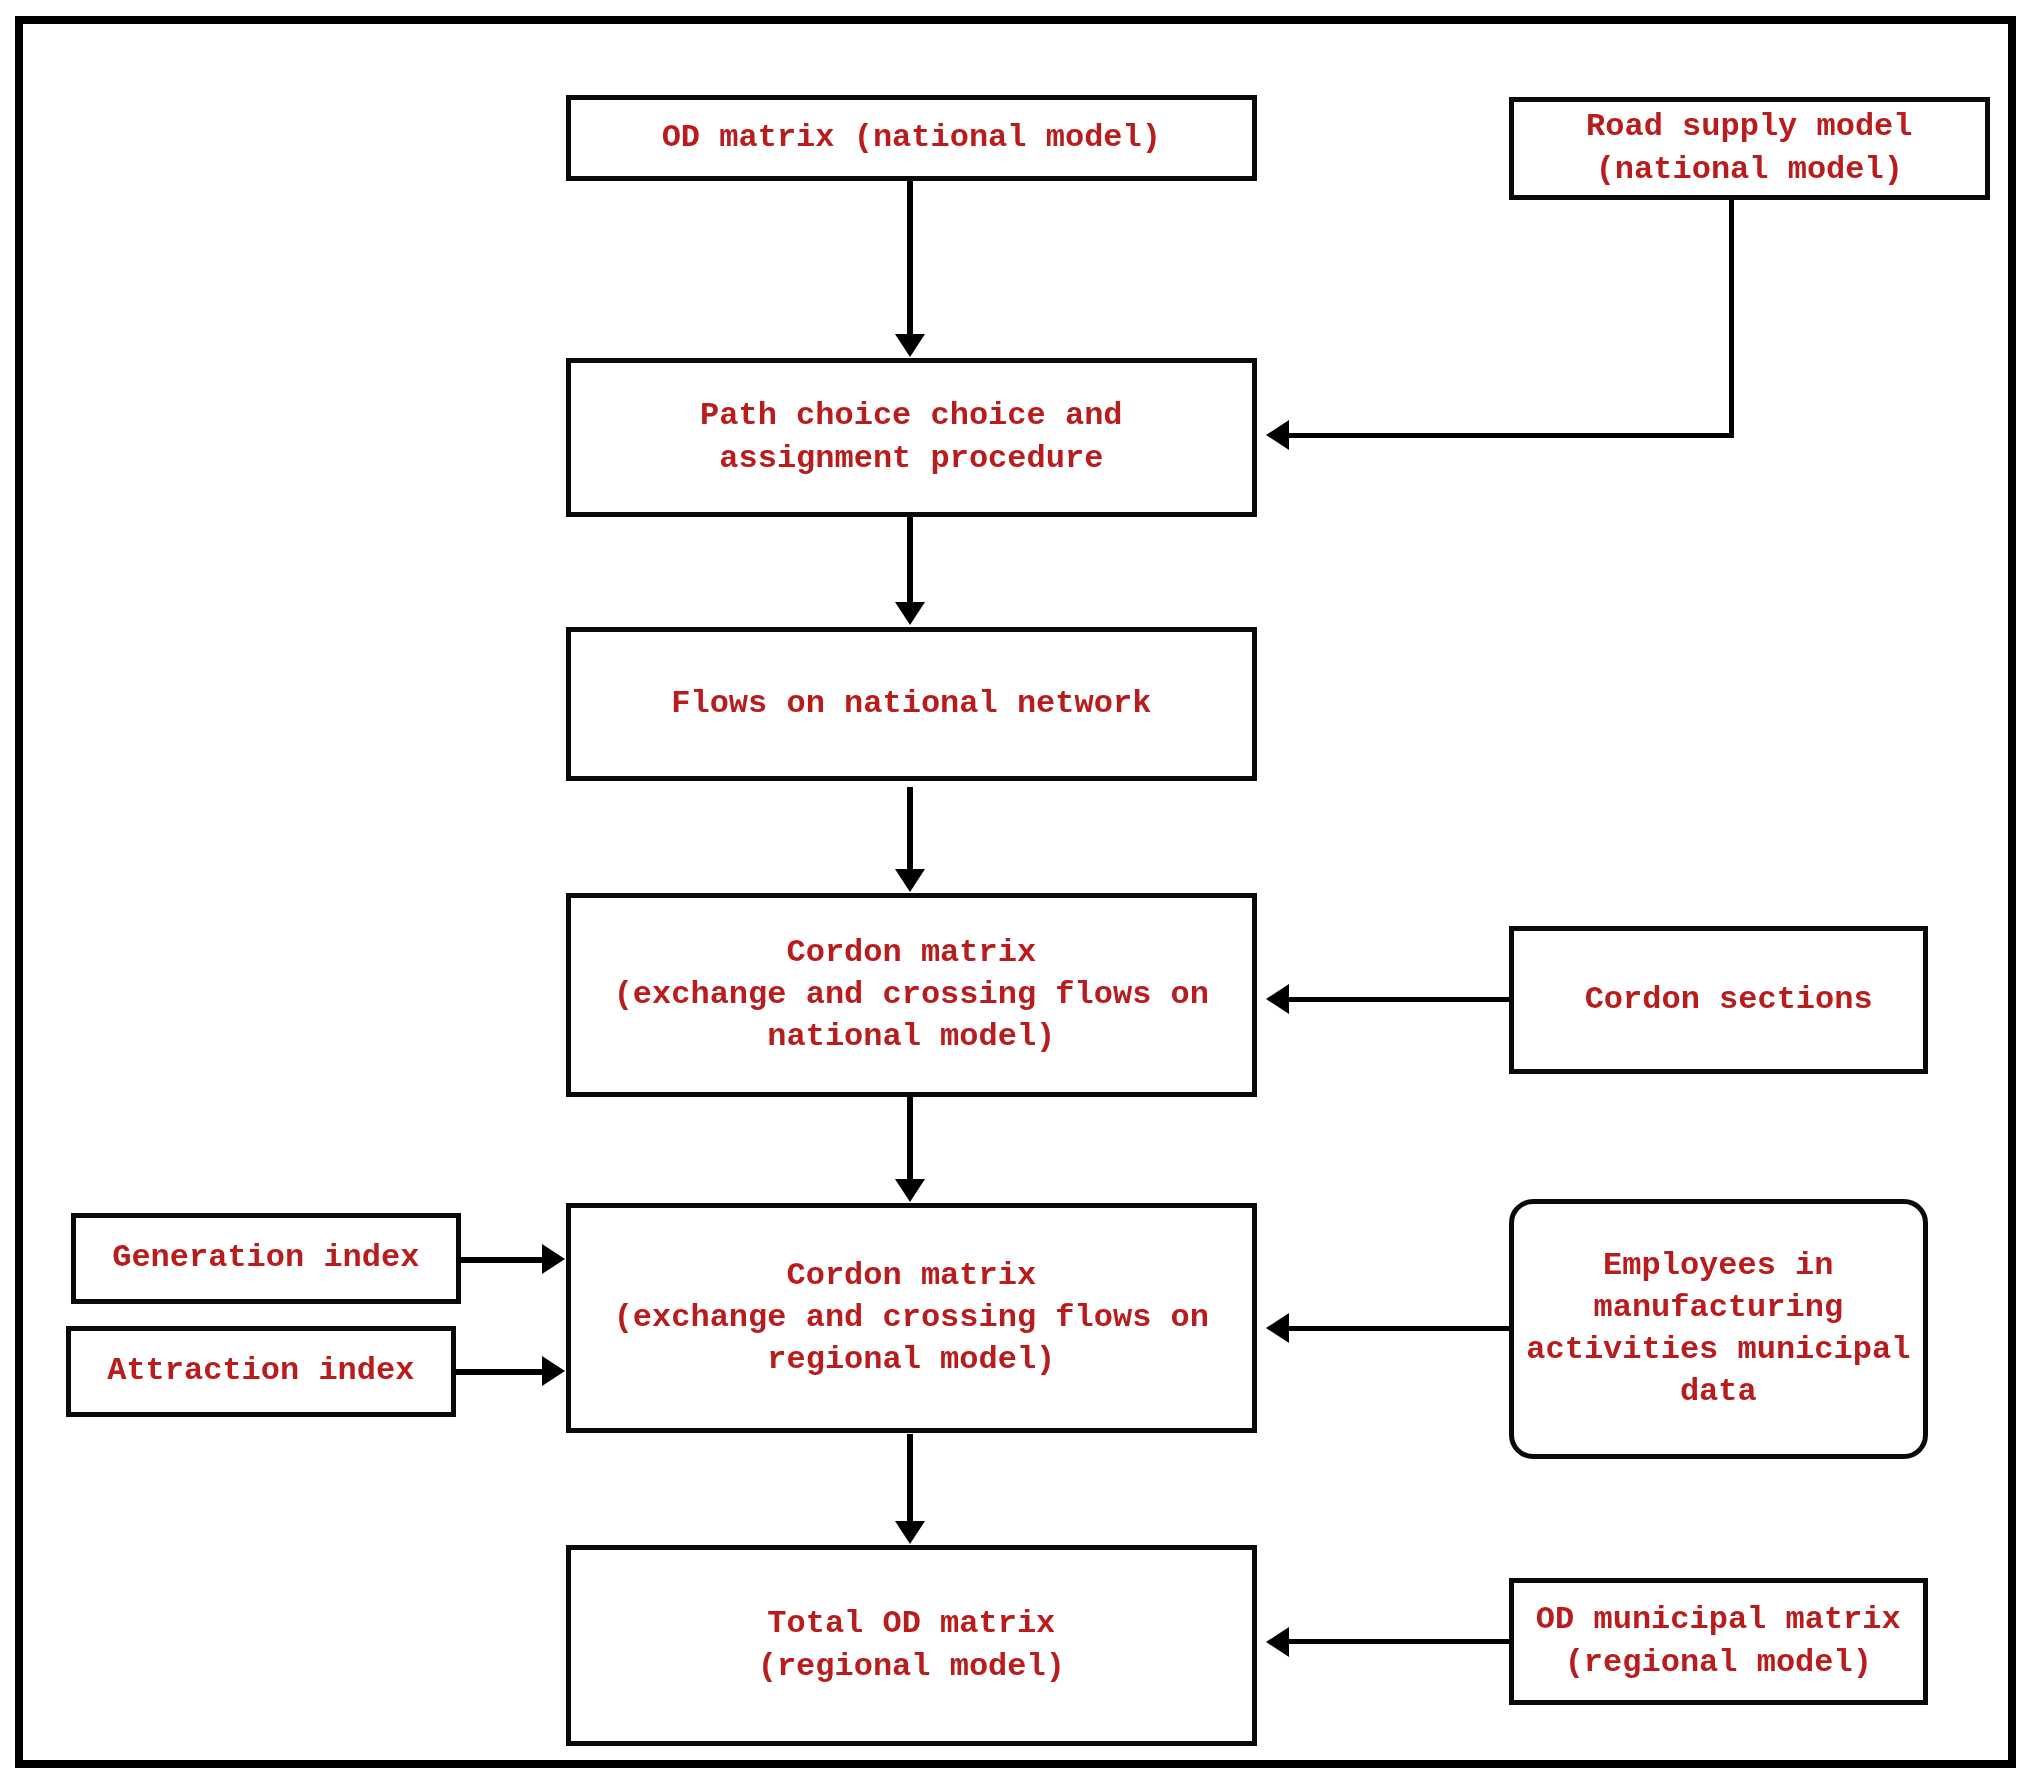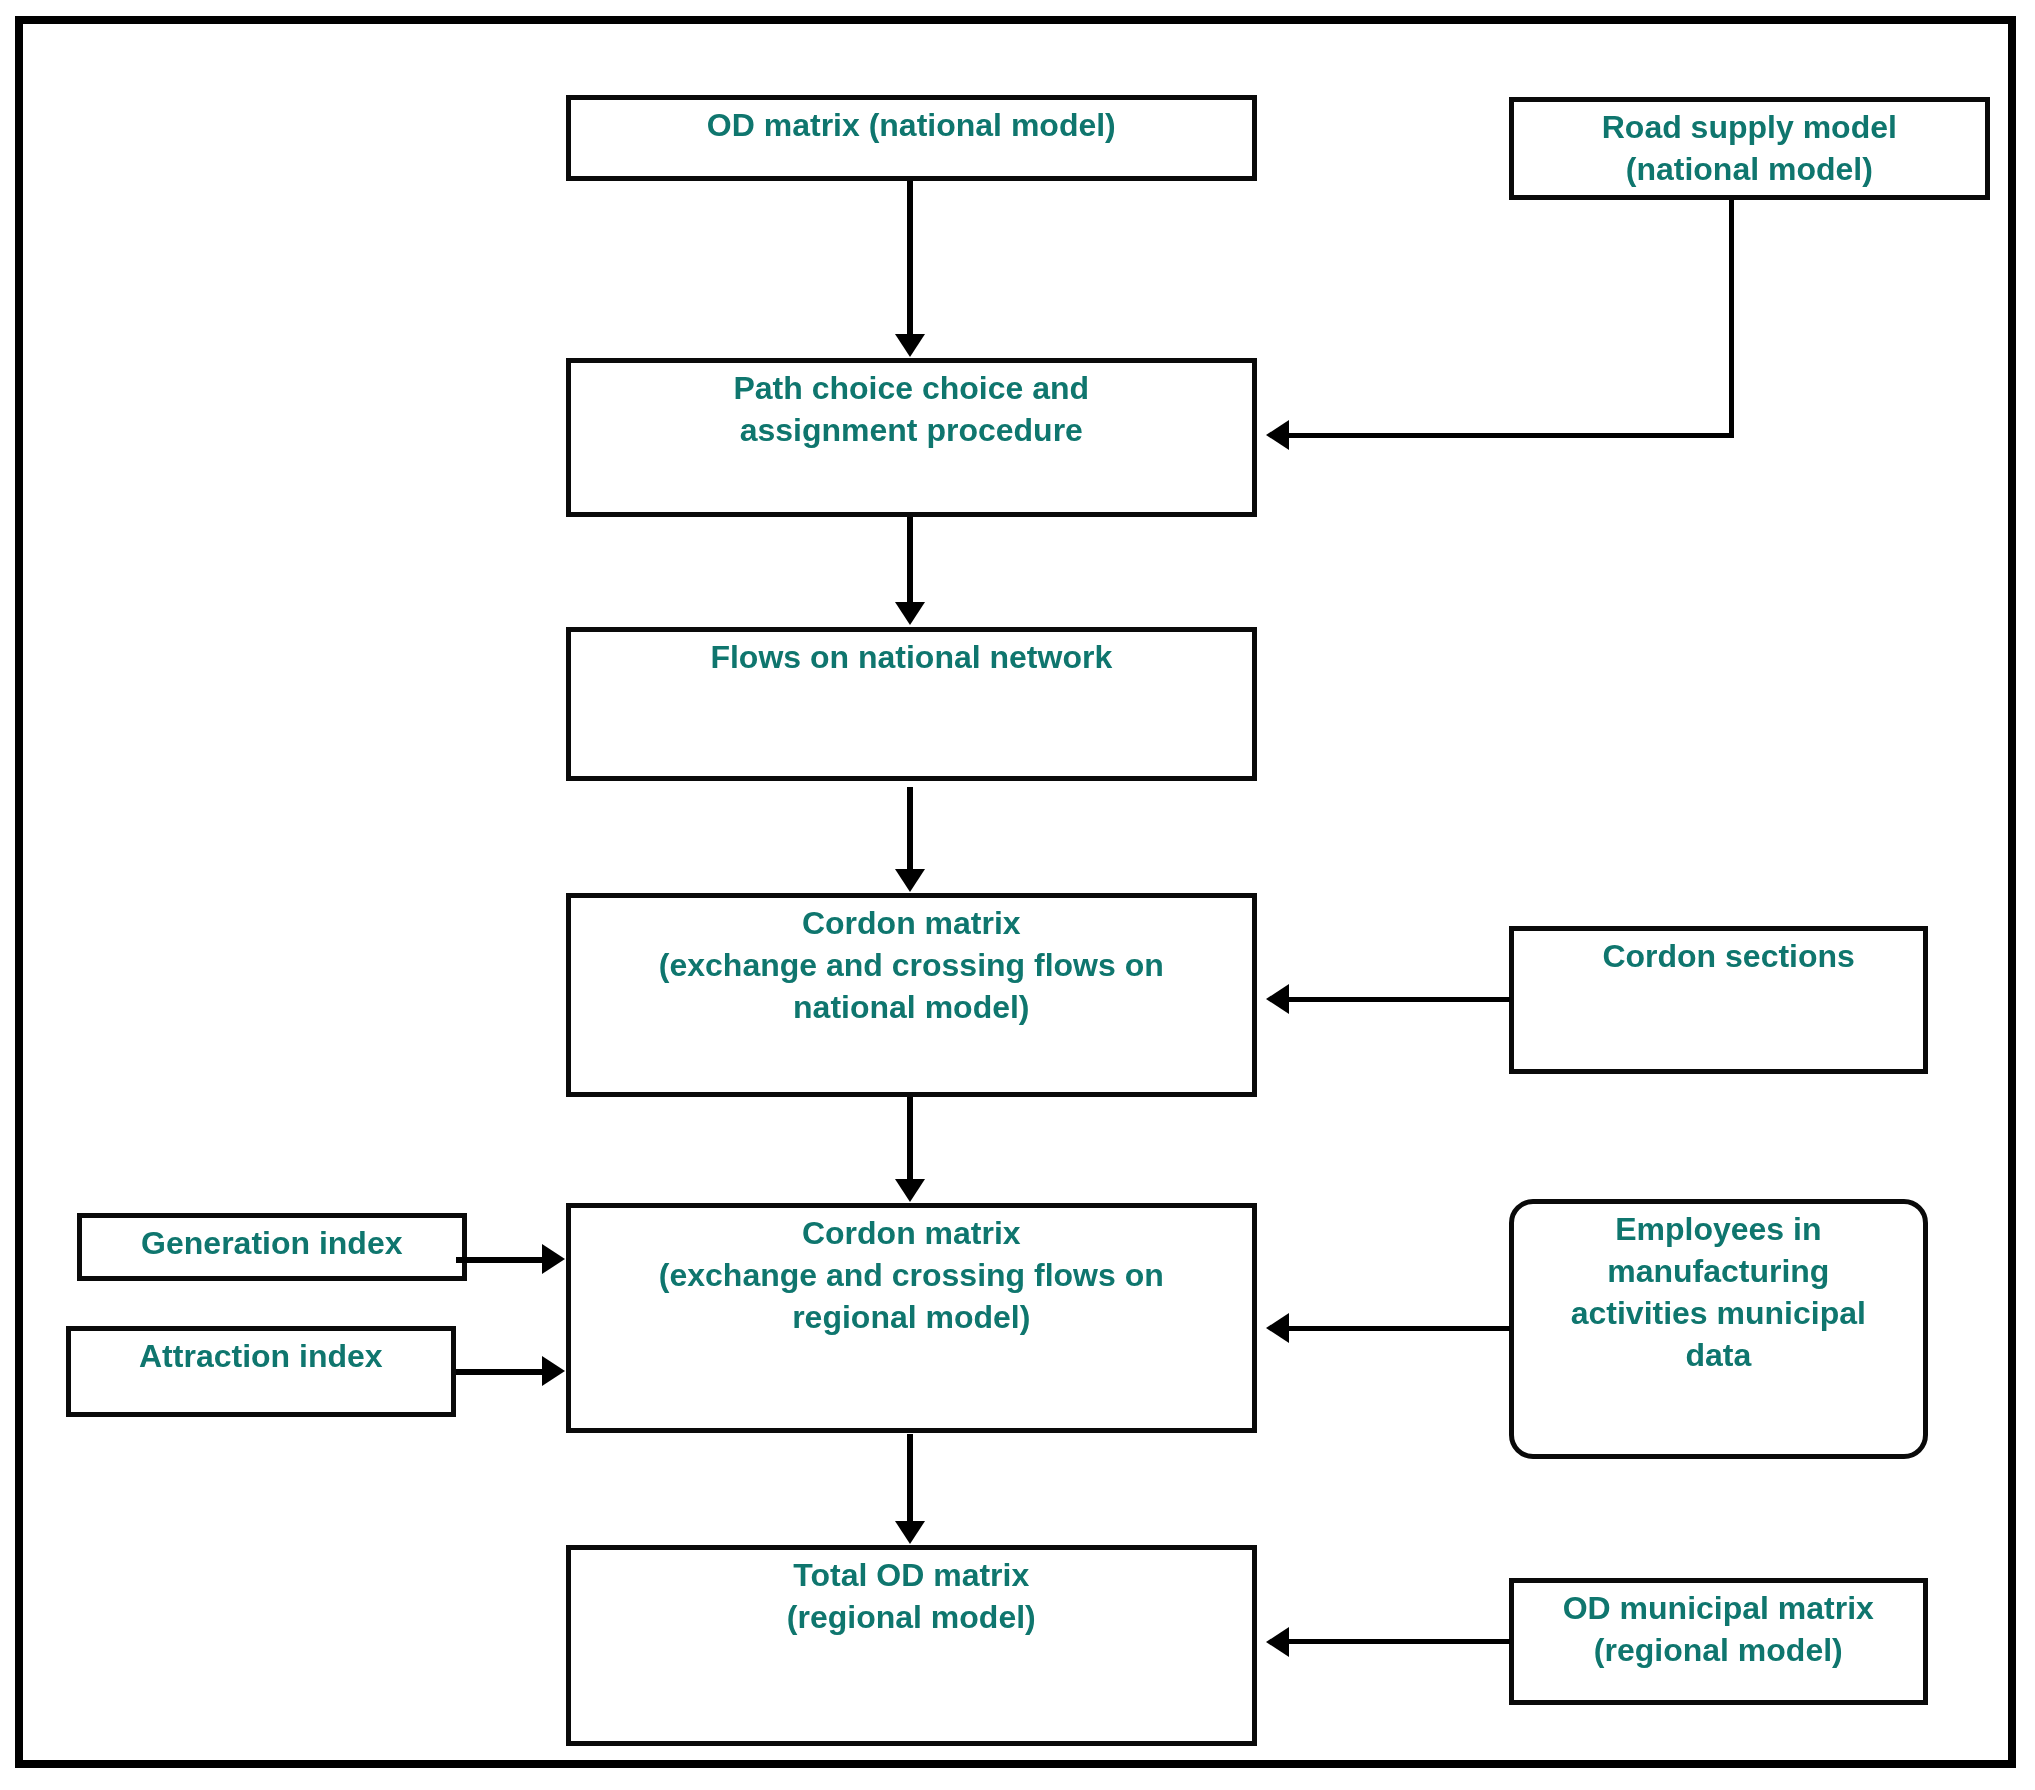--- a/index.html
+++ b/index.html
@@ -24,27 +24,28 @@
     border: 8.3px solid #000000;
     box-sizing: border-box;
     background: #ffffff;
   }
   .node {
     position: absolute;
     border: 5.3px solid #0a0a0a;
     background: #ffffff;
     box-sizing: border-box;
     display: flex;
+    align-items: center;
     justify-content: center;
     text-align: center;
     font-weight: bold;
-    color: #0f766e;
+    color: #b91c1c;
     line-height: 1.32;
     padding: 3.5px 8.3px;
-    font-family: Liberation Sans, sans-serif;
+    font-family: Liberation Mono, monospace;
   }
   .node .txt {
     display: block;
     white-space: pre-line;
   }
   .s54 { font-size: 32px; }
 
   
   .vline, .hline {
     position: absolute;
@@ -99,21 +100,21 @@
     <div class="node s54" style="left:543px; top:869px; width:691px; height:204px;">
       <span class="txt">Cordon matrix
 (exchange and crossing flows on
 national model)</span>
     </div>
 
     <div class="node s54" style="left:1486px; top:902px; width:419px; height:148px;padding-left:29px;">
       <span class="txt">Cordon sections</span>
     </div>
 
-    <div class="node s54" style="left:54px; top:1189px; width:390px; height:68px;">
+    <div class="node s54" style="left:48px; top:1189px; width:390px; height:91px;">
       <span class="txt">Generation index</span>
     </div>
 
     <div class="node s54" style="left:43px; top:1302px; width:390px; height:91px;">
       <span class="txt">Attraction index</span>
     </div>
 
     <div class="node s54" style="left:543px; top:1179px; width:691px; height:230px;">
       <span class="txt">Cordon matrix
 (exchange and crossing flows on

